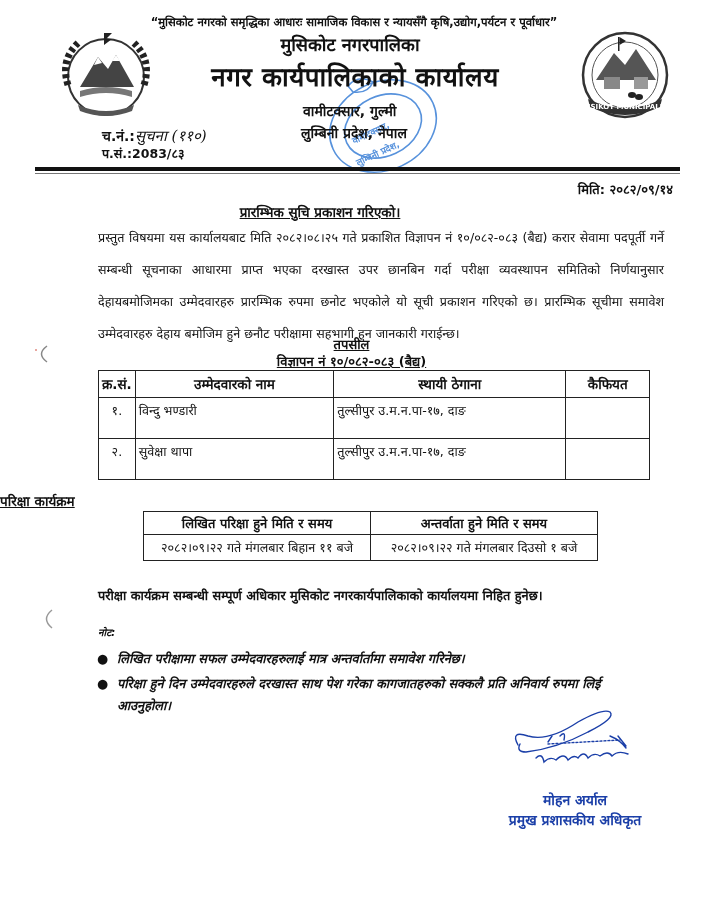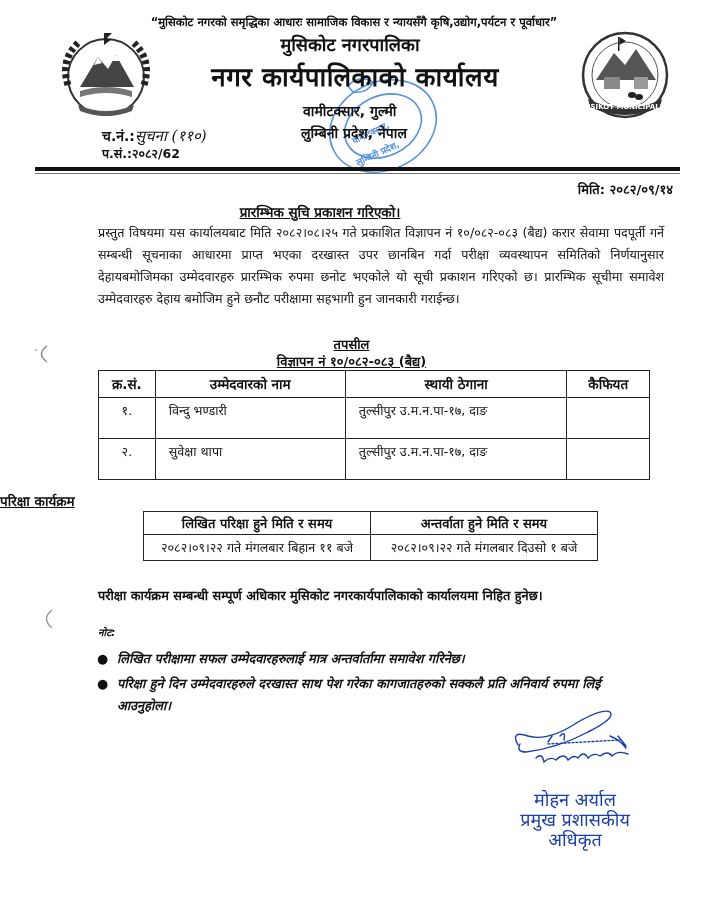--- a/index.html
+++ b/index.html
@@ -15,41 +15,41 @@
   .addr1 { left: 303px; top: 101px; font-size: 14px; font-weight: bold; white-space: nowrap; }
   .addr2 { left: 301px; top: 123px; font-size: 14px; font-weight: bold; white-space: nowrap; }
   .cnum { left: 102px; top: 125px; font-size: 14px; font-weight: bold; white-space: nowrap; }
   .cnum .hand { font-family: "DejaVu Serif", serif; font-style: italic; font-weight: normal; font-size: 15px; }
   .pyear { left: 102px; top: 145px; font-size: 12.5px; font-weight: bold; white-space: nowrap; }
   .rule-thick { left: 35px; top: 167px; width: 645px; height: 4px; background: #111; }
   .rule-thin { left: 35px; top: 173px; width: 645px; height: 1px; background: #777; }
   .date { right: 30px; top: 180px; font-size: 13px; font-weight: bold; white-space: nowrap; }
   .subject { left: 0; width: 640px; top: 203px; text-align: center; font-size: 13.5px; font-weight: bold; }
   .subject span { text-decoration: underline; }
-  .para { left: 98px; top: 222px; width: 566px; font-size: 12.6px; line-height: 22px; text-align: justify; }
+  .para { left: 98px; top: 222px; width: 566px; font-size: 12.6px; line-height: 32px; text-align: justify; }
   .tapsil { left: 0; width: 703px; top: 335px; text-align: center; font-size: 13px; font-weight: bold; }
   .tapsil span, .adv span, .sched-title span { text-decoration: underline; }
   .adv { left: 0; width: 703px; top: 352px; text-align: center; font-size: 13px; font-weight: bold; }
   table { border-collapse: collapse; }
   .cand { left: 98px; top: 370px; width: 552px; font-size: 12.6px; }
-  .cand td, .cand th { border: 1.3px solid #222; padding: 0 13px; }
+  .cand td, .cand th { border: 1.3px solid #222; padding: 0 3px; }
   .cand th { height: 26px; font-weight: bold; font-size: 13.5px; text-align: center; }
   .cand td { height: 36px; vertical-align: top; padding-top: 4px; }
   .cand td.sn { text-align: center; }
   .sched-title { left: 0; width: 703px; top: 492px; text-align: left; font-size: 13.5px; font-weight: bold; }
   .sched { left: 143px; top: 511px; width: 455px; font-size: 12.6px; border-radius: 13px; }
   .sched td, .sched th { border: 1.3px solid #222; padding: 0 6px; text-align: center; height: 22px; }
   .sched th { font-weight: bold; font-size: 13px; }
   .sched td { height: 25px; }
   .authority { left: 98px; top: 586px; font-size: 12.8px; font-weight: bold; white-space: nowrap; }
   .note-label { left: 98px; top: 625px; font-size: 10px; font-weight: bold; font-style: italic; }
   .notes { left: 95px; top: 648px; width: 560px; margin: 0; padding: 0; list-style: none; font-size: 12.8px; font-weight: bold; font-style: italic; line-height: 22px; }
   .notes li { position: relative; padding-left: 22px; margin-bottom: 3px; }
   .notes li .bullet { position: absolute; left: 2px; top: 0; font-style: normal; }
-  .signer { left: 500px; top: 790px; width: 150px; text-align: center; color: #1b3fa8; font-size: 18px; font-weight: normal; line-height: 20px; }
+  .signer { left: 500px; top: 790px; width: 150px; text-align: center; color: #1b3fa8; font-size: 14px; font-weight: bold; line-height: 20px; }
   .logo-left { left: 50px; top: 25px; width: 112px; height: 100px; }
   .logo-right { left: 578px; top: 25px; width: 95px; height: 100px; }
   .stamp { left: 318px; top: 74px; width: 130px; height: 100px; opacity: 0.85; }
   .signature { left: 508px; top: 700px; width: 135px; height: 80px; }
   .margin-mark1 { left: 32px; top: 342px; width: 20px; height: 24px; }
   .margin-mark2 { left: 38px; top: 607px; width: 20px; height: 24px; }
 </style>
 </head>
 <body>
 
@@ -94,21 +94,21 @@
 <div class="abs tagline">“मुसिकोट नगरको समृद्धिका आधारः सामाजिक विकास र न्यायसँगै कृषि,उद्योग,पर्यटन र पूर्वाधार”</div>
 <div class="abs org">मुसिकोट नगरपालिका</div>
 <div class="abs office">नगर कार्यपालिकाको कार्यालय</div>
 <div class="abs addr1">वामीटक्सार, गुल्मी</div>
 <div class="abs addr2">लुम्बिनी प्रदेश, नेपाल</div>
 
 <div class="abs cnum">
   <span>च.नं.:</span><span class="hand">सुचना (११०)</span>
 </div>
 <div class="abs pyear">
-  <span>प.सं.:</span><span>२०८२/62</span>
+  <span>प.सं.:</span><span>2083/८३</span>
 </div>
 
 <div class="abs rule-thick"></div>
 <div class="abs rule-thin"></div>
 
 <div class="abs date">
   <span>मिति:</span>
   <span>२०८२/०९/१४</span>
 </div>
 

